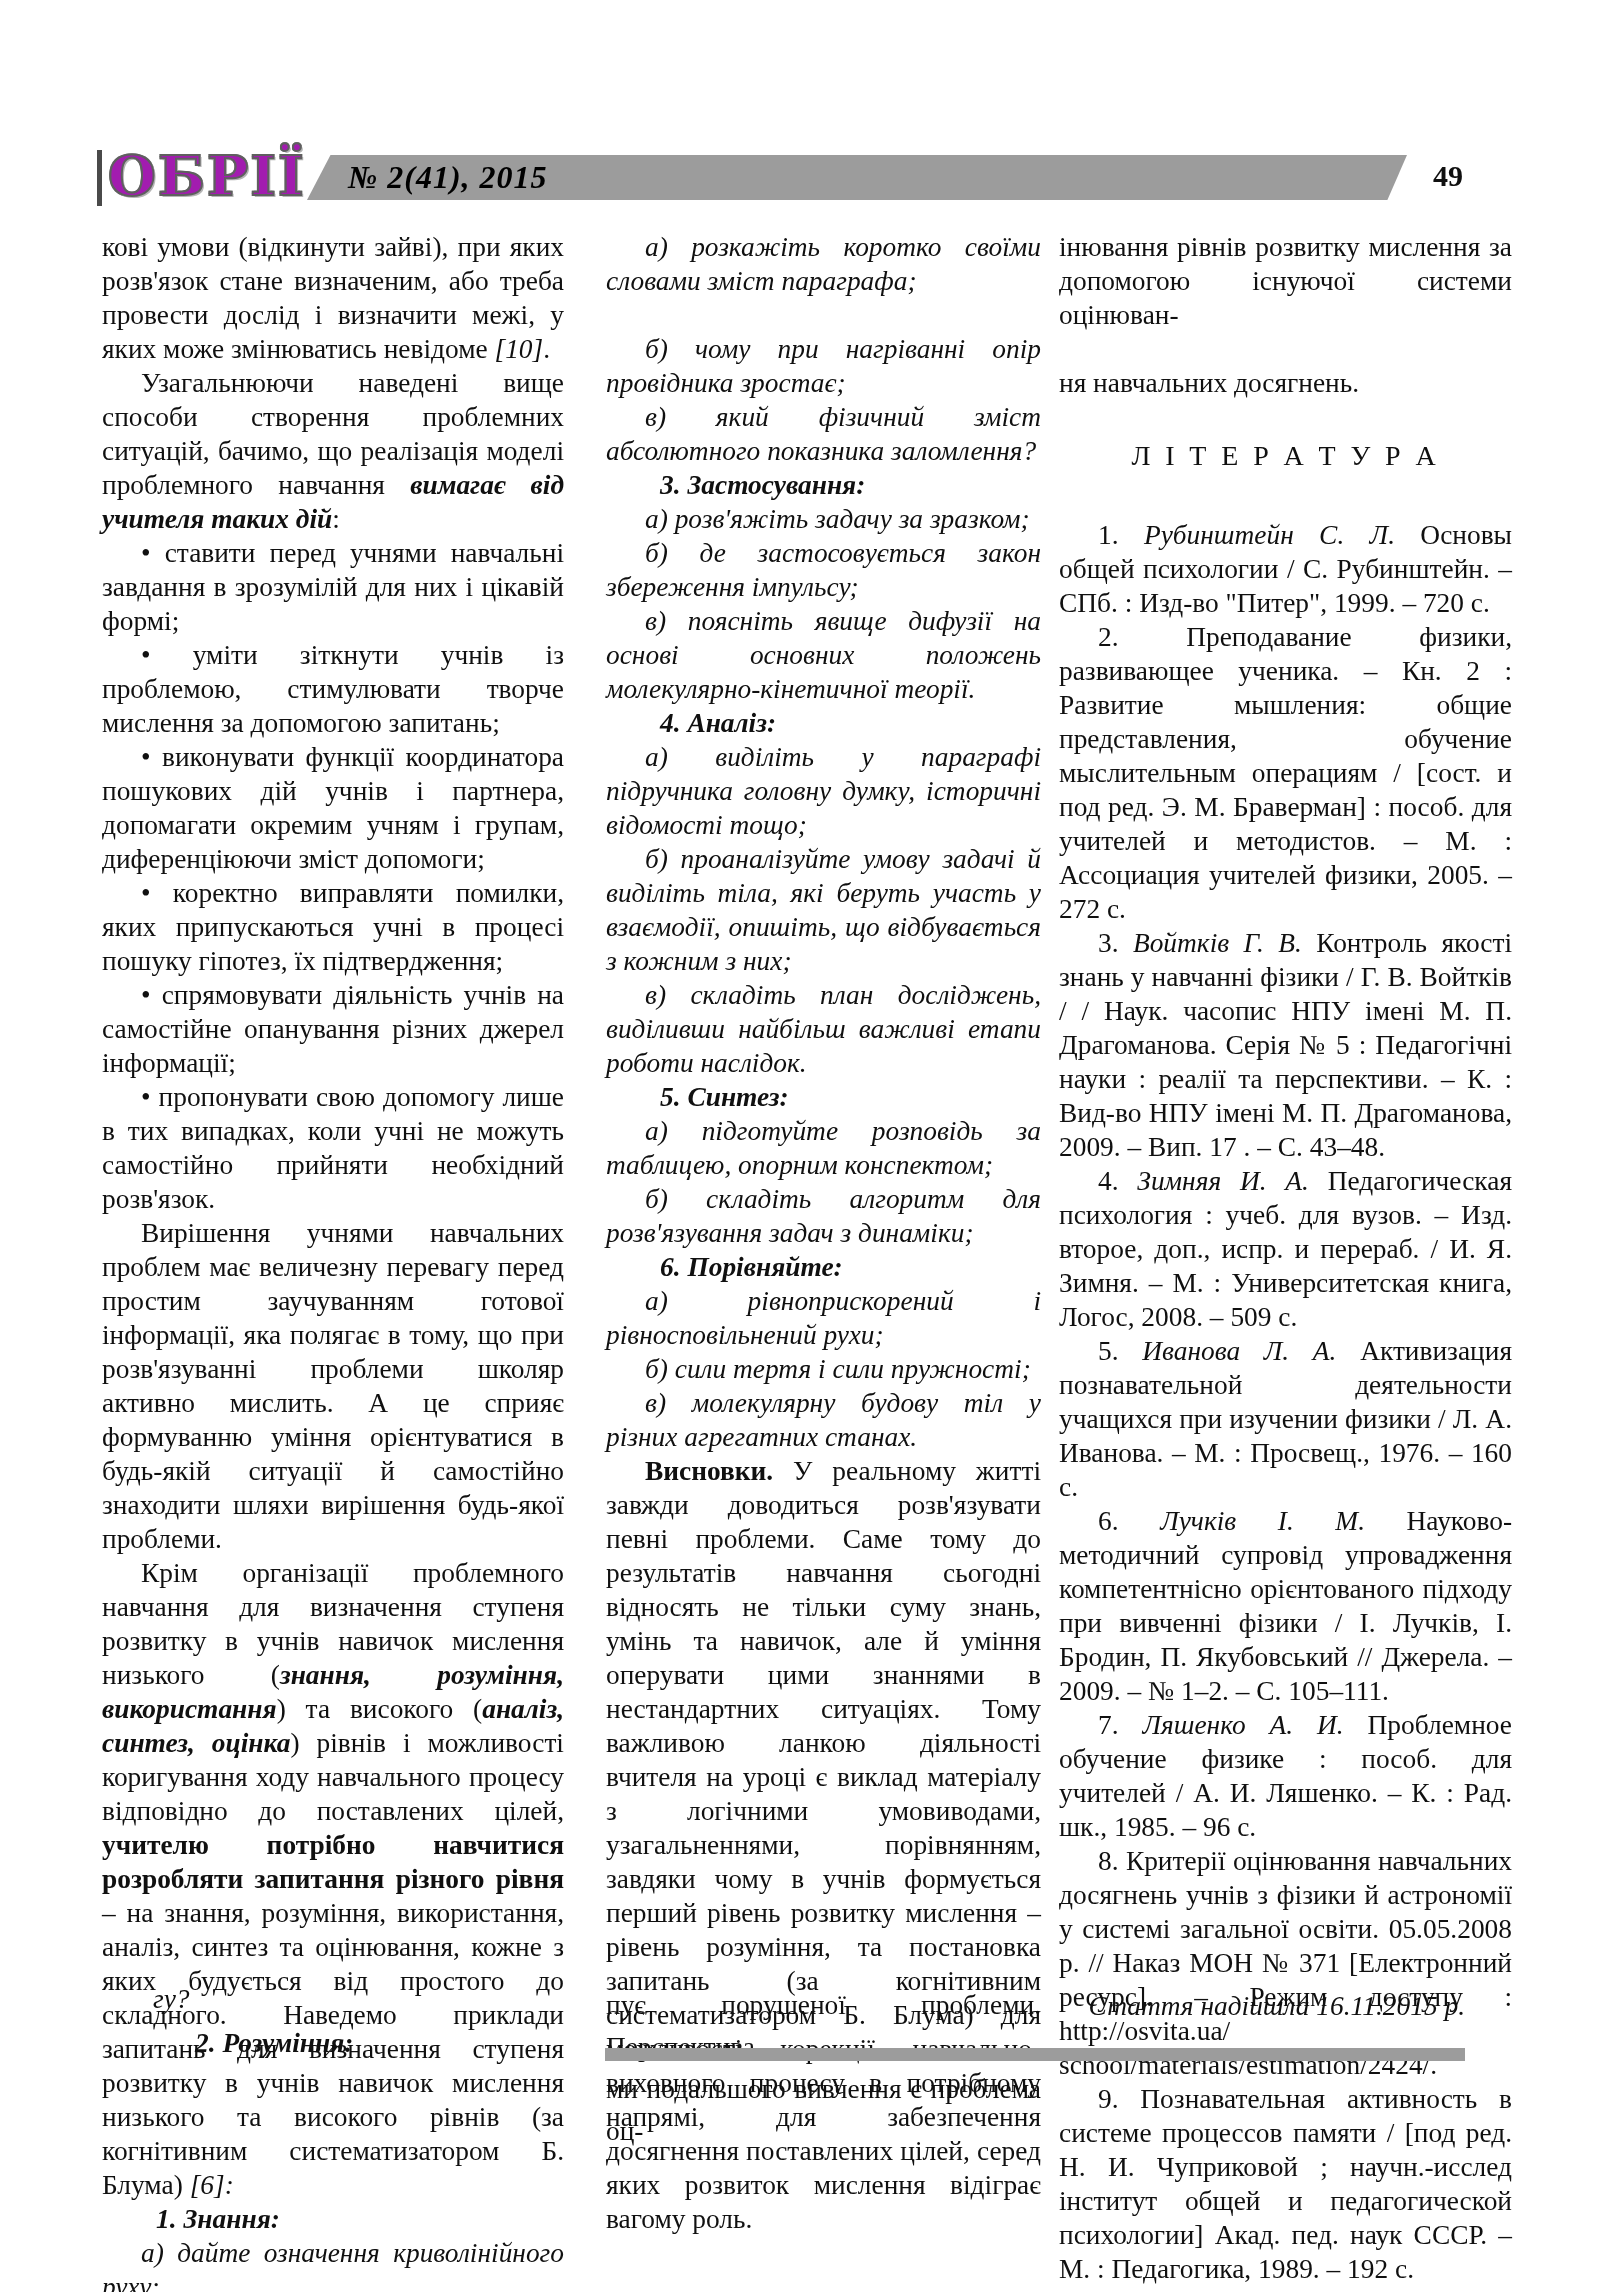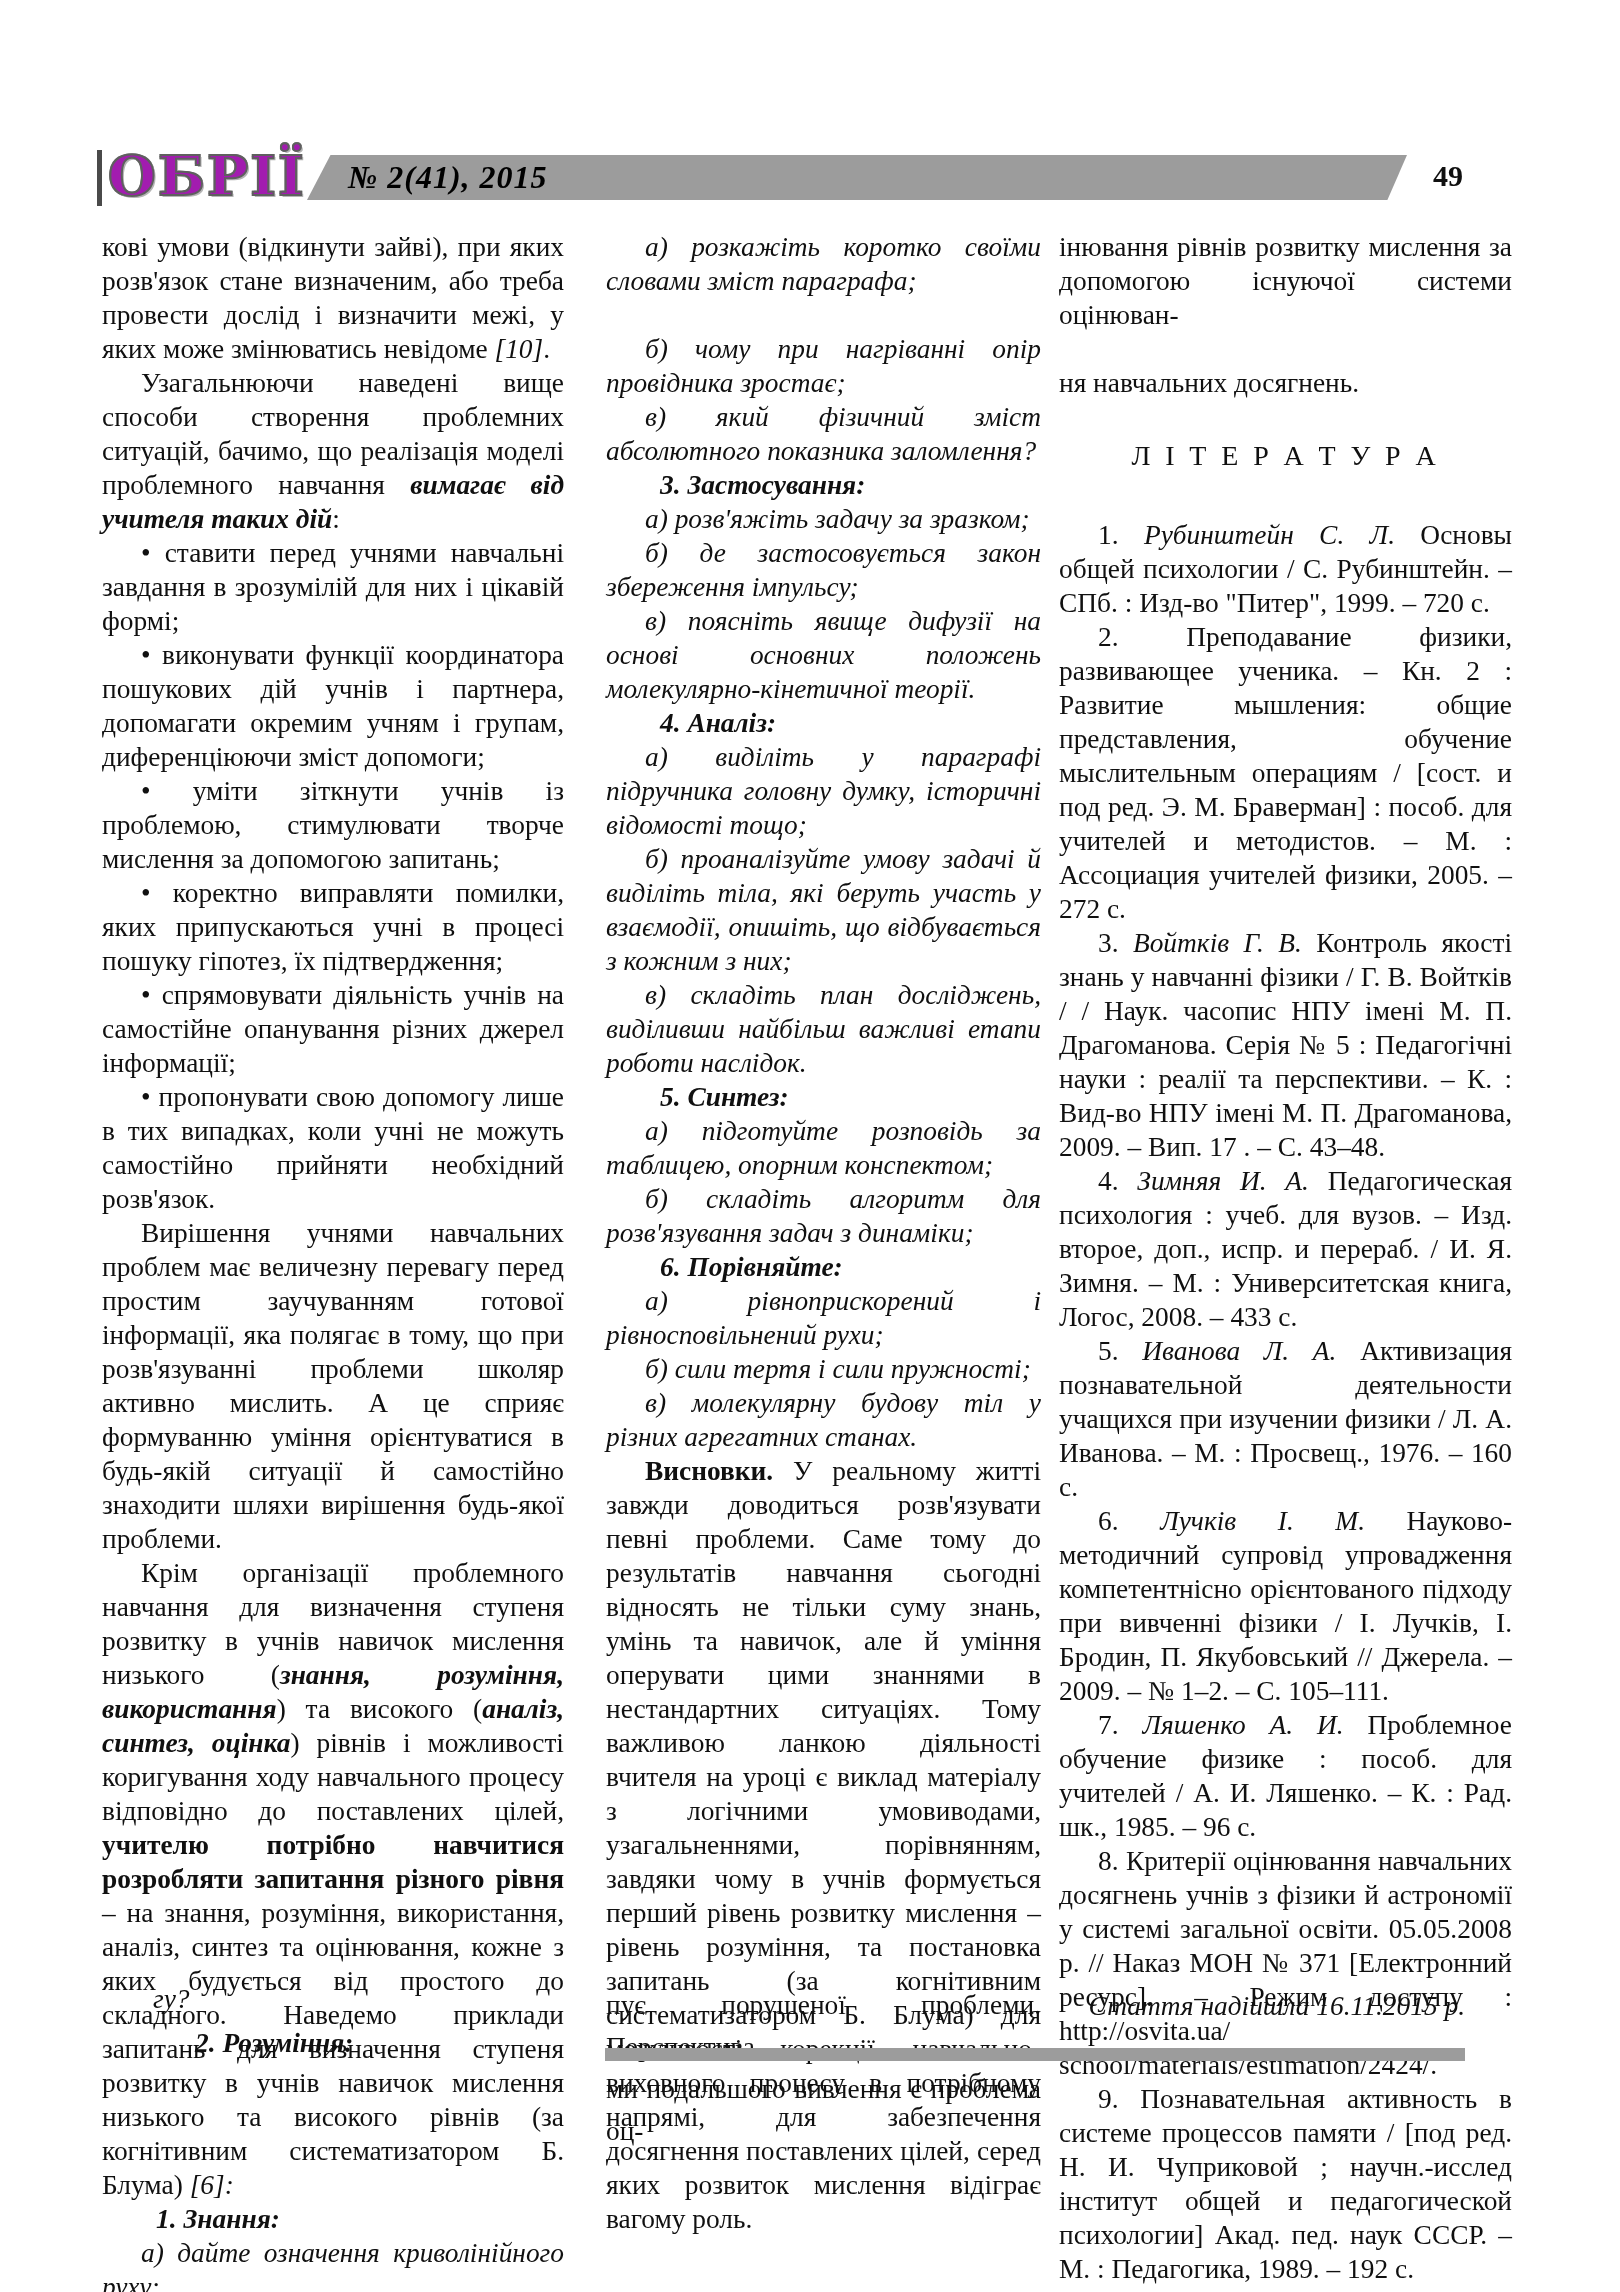--- a/index.html
+++ b/index.html
@@ -56,22 +56,22 @@
   <div class="logo">ОБРІЇ</div>
   <div class="banner">
     <span class="issue">№ 2(41), 2015</span>
   </div>
   <div class="pageno">49</div>
 
   <section class="col col1">
       <p class="para noindent"><span class="run-n">кові умови (відкинути зайві), при яких розв'язок стане визначеним, або треба провести дослід і визначити межі, у яких може змінюватись невідоме </span><span class="run-i">[10]</span><span class="run-n">.</span></p>
       <p class="para p"><span class="run-n">Узагальнюючи наведені вище способи створення проблемних ситуацій, бачимо, що реалізація моделі проблемного навчання </span><span class="run-bi">вимагає від учителя таких дій</span><span class="run-n">:</span></p>
       <p class="para p"><span class="run-n">• ставити перед учнями навчальні завдання в зрозумілій для них і цікавій формі;</span></p>
+      <p class="para p"><span class="run-n">• уміти зіткнути учнів із проблемою, стимулювати творче мислення за допомогою запитань;</span></p>
       <p class="para p"><span class="run-n">• виконувати функції координатора пошукових дій учнів і партнера, допомагати окремим учням і групам, диференціюючи зміст допомоги;</span></p>
-      <p class="para p"><span class="run-n">• уміти зіткнути учнів із проблемою, стимулювати творче мислення за допомогою запитань;</span></p>
       <p class="para p"><span class="run-n">• коректно виправляти помилки, яких припускаються учні в процесі пошуку гіпотез, їх підтвердження;</span></p>
       <p class="para p"><span class="run-n">• спрямовувати діяльність учнів на самостійне опанування різних джерел інформації;</span></p>
       <p class="para p"><span class="run-n">• пропонувати свою допомогу лише в тих випадках, коли учні не можуть самостійно прийняти необхідний розв'язок.</span></p>
       <p class="para p"><span class="run-n">Вирішення учнями навчальних проблем має величезну перевагу перед простим заучуванням готової інформації, яка полягає в тому, що при розв'язуванні проблеми школяр активно мислить. А це сприяє формуванню уміння орієнтуватися в будь-якій ситуації й самостійно знаходити шляхи вирішення будь-якої проблеми.</span></p>
       <p class="para p"><span class="run-n">Крім організації проблемного навчання для визначення ступеня розвитку в учнів навичок мислення низького (</span><span class="run-bi">знання, розуміння, використання</span><span class="run-n">) та високого (</span><span class="run-bi">аналіз, синтез, оцінка</span><span class="run-n">) рівнів і можливості коригування ходу навчального процесу відповідно до поставлених цілей, </span><span class="run-b">учителю потрібно навчитися розробляти запитання різного рівня</span><span class="run-n"> – на знання, розуміння, використання, аналіз, синтез та оцінювання, кожне з яких будується від простого до складного. Наведемо приклади запитань для визначення ступеня розвитку в учнів навичок мислення низького та високого рівнів (за когнітивним систематизатором Б. Блума) </span><span class="run-i">[6]:</span></p>
       <p class="para head"><span class="run-bi">1. Знання:</span></p>
       <p class="para q"><span class="run-i">а) дайте означення криволінійного руху;</span></p>
     </section>
 
   <section class="col col2">
@@ -99,21 +99,21 @@
   <section class="col col3">
     <div>
         <p class="para noindent jlast"><span class="run-n">інювання рівнів розвитку мислення за допомогою існуючої системи оцінюван-</span></p>
         <p class="para noindent gap"><span class="run-n">ня навчальних досягнень.</span></p>
       </div>
     <h2 class="lit-heading">Л І Т Е Р А Т У Р А</h2>
     <div>
         <p class="para p"><span class="run-n">1. </span><span class="run-i">Рубинштейн С. Л.</span><span class="run-n"> Основы общей психологии / С. Рубинштейн. – СПб. : Изд-во "Питер", 1999. – 720 с.</span></p>
         <p class="para p"><span class="run-n">2. Преподавание физики, развивающее ученика. – Кн. 2 : Развитие мышления: общие представления, обучение мыслительным операциям / [сост. и под ред. Э. М. Браверман] : пособ. для учителей и методистов. – М. : Ассоциация учителей физики, 2005. – 272 с.</span></p>
         <p class="para p"><span class="run-n">3. </span><span class="run-i">Войтків Г. В.</span><span class="run-n"> Контроль якості знань у навчанні фізики / Г. В. Войтків / / Наук. часопис НПУ імені М. П. Драгоманова. Серія № 5 : Педагогічні науки : реалії та перспективи. – К. : Вид-во НПУ імені М. П. Драгоманова, 2009. – Вип. 17 . – С. 43–48.</span></p>
-        <p class="para p"><span class="run-n">4. </span><span class="run-i">Зимняя И. А.</span><span class="run-n"> Педагогическая психология : учеб. для вузов. – Изд. второе, доп., испр. и перераб. / И. Я. Зимня. – М. : Университетская книга, Логос, 2008. – 433 с.</span></p>
+        <p class="para p"><span class="run-n">4. </span><span class="run-i">Зимняя И. А.</span><span class="run-n"> Педагогическая психология : учеб. для вузов. – Изд. второе, доп., испр. и перераб. / И. Я. Зимня. – М. : Университетская книга, Логос, 2008. – 509 с.</span></p>
         <p class="para p"><span class="run-n">5. </span><span class="run-i">Иванова Л. А.</span><span class="run-n"> Активизация познавательной деятельности учащихся при изучении физики / Л. А. Иванова. – М. : Просвещ., 1976. – 160 с.</span></p>
         <p class="para p"><span class="run-n">6. </span><span class="run-i">Лучків І. М.</span><span class="run-n"> Науково-методичний супровід упровадження компетентнісно орієнтованого підходу при вивченні фізики / І. Лучків, І. Бродин, П. Якубовський // Джерела. – 2009. – № 1–2. – С. 105–111.</span></p>
         <p class="para p"><span class="run-n">7. </span><span class="run-i">Ляшенко А. И.</span><span class="run-n"> Проблемное обучение физике : пособ. для учителей / А. И. Ляшенко. – К. : Рад. шк., 1985. – 96 с.</span></p>
         <p class="para p"><span class="run-n">8. Критерії оцінювання навчальних досягнень учнів з фізики й астрономії у системі загальної освіти. 05.05.2008 р. // Наказ МОН № 371 [Електронний ресурс]. – Режим доступу : http://osvita.ua/ school/materials/estimation/2424/.</span></p>
         <p class="para p"><span class="run-n">9. Познавательная активность в системе процессов памяти / [под ред. Н. И. Чуприковой ; научн.-исслед інститут общей и педагогической психологии] Акад. пед. наук СССР. – М. : Педагогика, 1989. – 192 с.</span></p>
       </div>
   </section>
 
   <div class="foot-left">
     <p class="para fl1"><span class="run-i">гу?</span></p>

